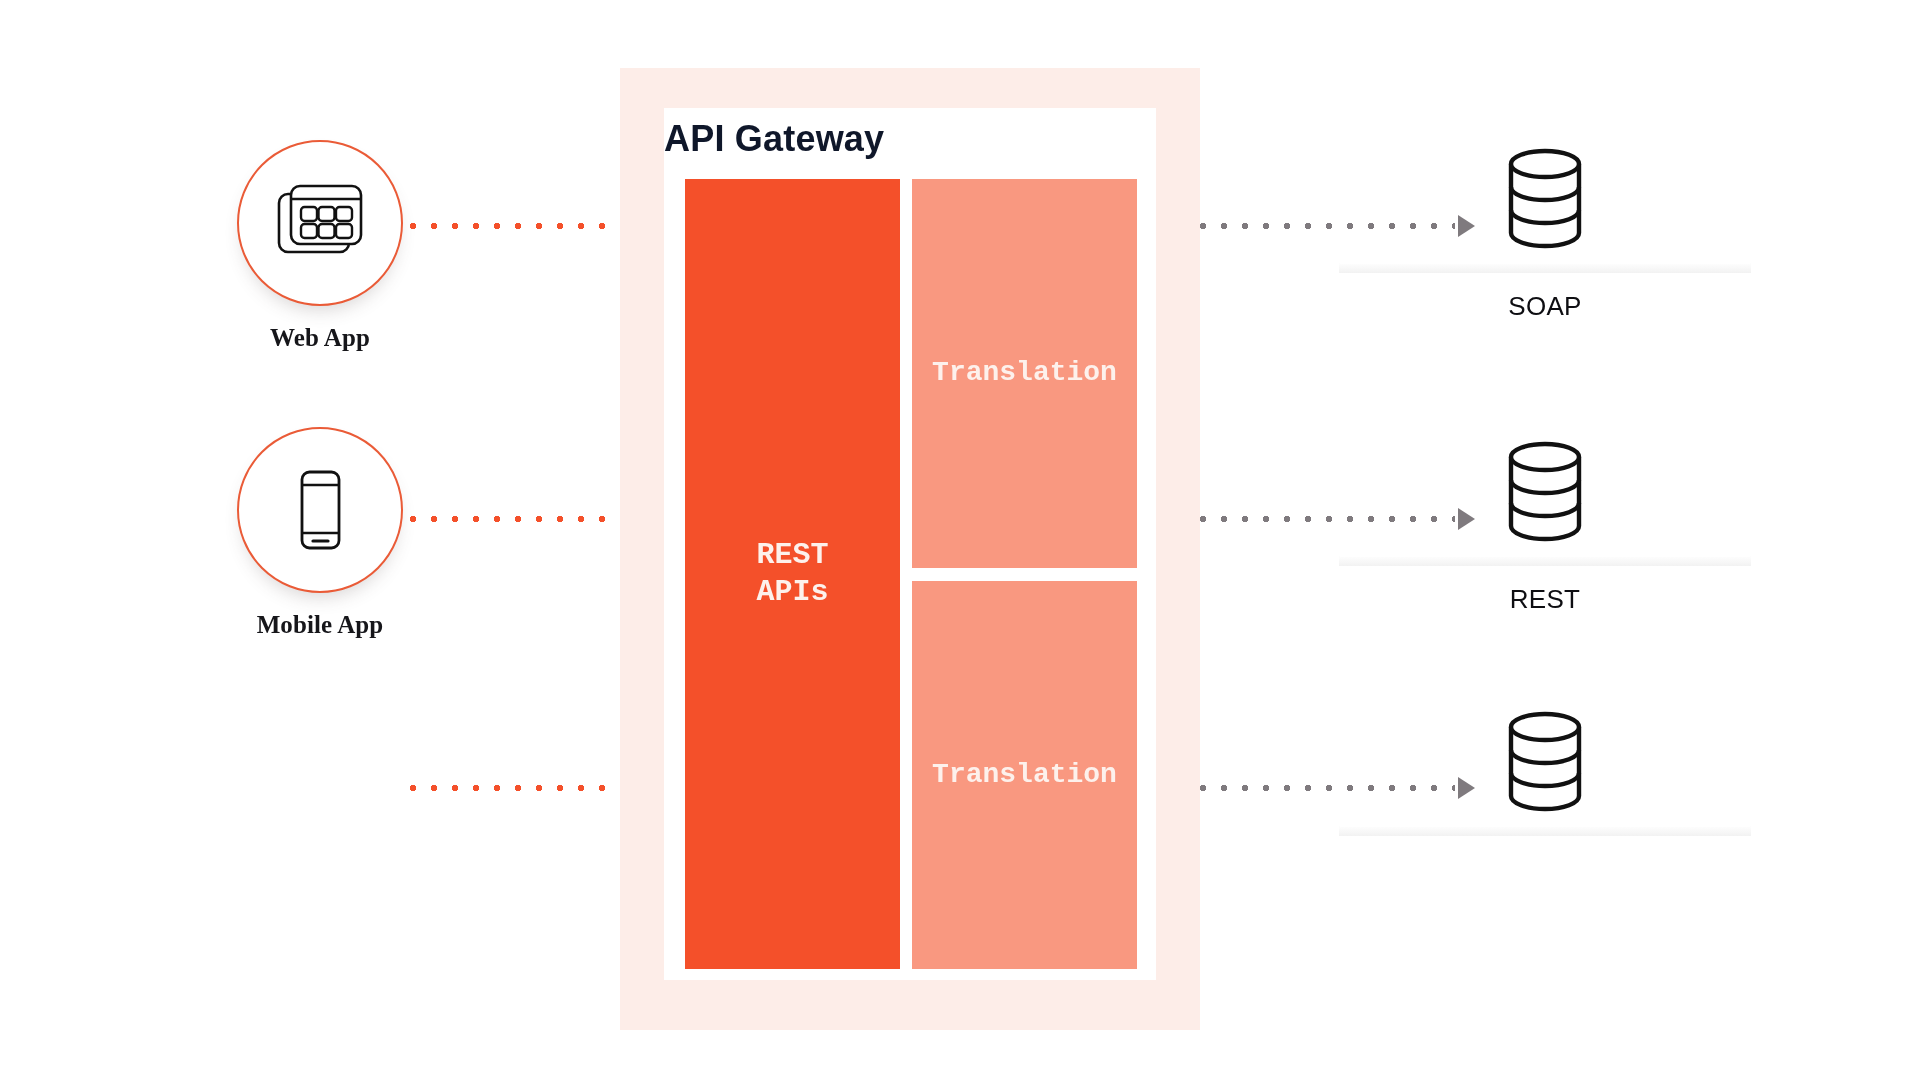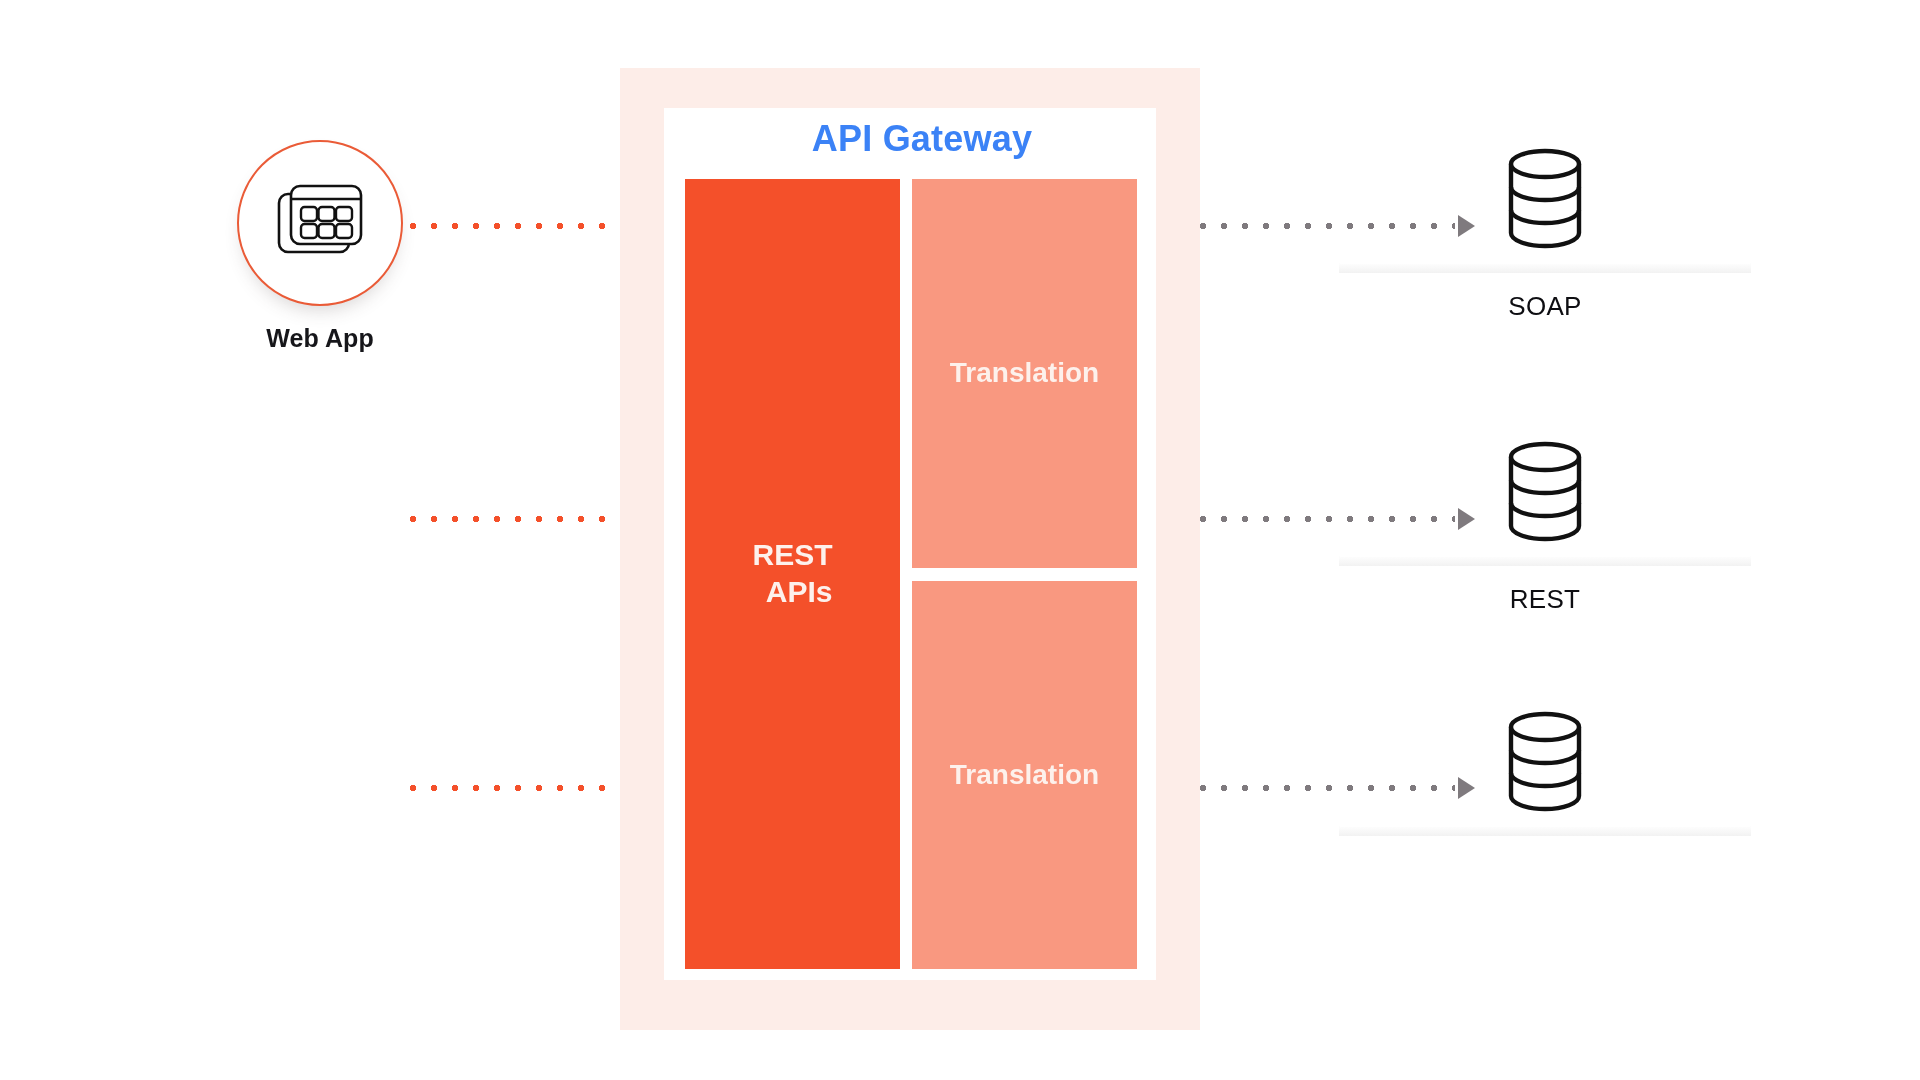--- a/index.html
+++ b/index.html
@@ -36,20 +36,21 @@
     align-items: center;
     justify-content: center;
   }
   .client-label {
     margin-top: 18px;
     font-size: 25px;
     font-weight: 700;
     color: #16161a;
     letter-spacing: .1px;
     white-space: nowrap;
+    font-family: Liberation Serif, serif;
   }
 
   
   #gateway-outer {
     position: absolute;
     left: 620px;
     top: 68px;
     width: 580px;
     height: 962px;
     background: #FDEDE8;
@@ -60,36 +61,36 @@
     top: 108px;
     width: 492px;
     height: 872px;
     background: #ffffff;
   }
   #gateway-title {
     position: absolute;
     left: 664px;
     top: 118px;
     width: 492px;
-    text-align: center;
+    text-align: left;
     font-size: 36px;
     font-weight: 800;
-    color: #3b82f6;
+    color: #0f172a;
     letter-spacing: .2px;
-    padding-left: 24px;
   }
   .gw-box {
     position: absolute;
     display: flex;
     align-items: center;
     justify-content: center;
     color: #FDF1EC;
     font-weight: 800;
     text-align: right;
     line-height: 1.22;
+    font-family: Liberation Mono, monospace;
   }
   #box-rest {
     left: 685px;
     top: 179px;
     width: 215px;
     height: 790px;
     background: #F4502A;
     font-size: 30px;
   }
   #box-translation-1 {
@@ -197,20 +198,31 @@
         <rect x="50.5" y="36" width="16" height="14" rx="3.5" fill="#fff" stroke="#111" stroke-width="2.4"></rect>
         <rect x="68" y="36" width="16" height="14" rx="3.5" fill="#fff" stroke="#111" stroke-width="2.4"></rect>
         <rect x="33" y="53" width="16" height="14" rx="3.5" fill="#fff" stroke="#111" stroke-width="2.4"></rect>
         <rect x="50.5" y="53" width="16" height="14" rx="3.5" fill="#fff" stroke="#111" stroke-width="2.4"></rect>
         <rect x="68" y="53" width="16" height="14" rx="3.5" fill="#fff" stroke="#111" stroke-width="2.4"></rect>
       </svg>
     </div>
     <div class="client-label">Web App</div>
   </div>
 
+  <div class="client-node" style="left:215px; top:427px;">
+    <div class="client-circle">
+      <svg width="104" height="104" viewBox="0 0 104 104">
+        <rect x="34" y="14" width="37" height="76" rx="7.5" fill="#fff" stroke="#111" stroke-width="2.8"></rect>
+        <line x1="34" y1="27" x2="71" y2="27" stroke="#111" stroke-width="2.4"></line>
+        <line x1="34" y1="75" x2="71" y2="75" stroke="#111" stroke-width="2.4"></line>
+        <line x1="45" y1="83" x2="60" y2="83" stroke="#111" stroke-width="3.2" stroke-linecap="round"></line>
+      </svg>
+    </div>
+    <div class="client-label">Mobile App</div>
+  </div>
 
 
   <div class="arrow orange" style="left:410px; top:215px; width:278px;">
     <div class="dots"></div>
     <div class="head"></div>
   </div>
   <div class="arrow orange" style="left:410px; top:508px; width:278px;">
     <div class="dots"></div>
     <div class="head"></div>
   </div>

